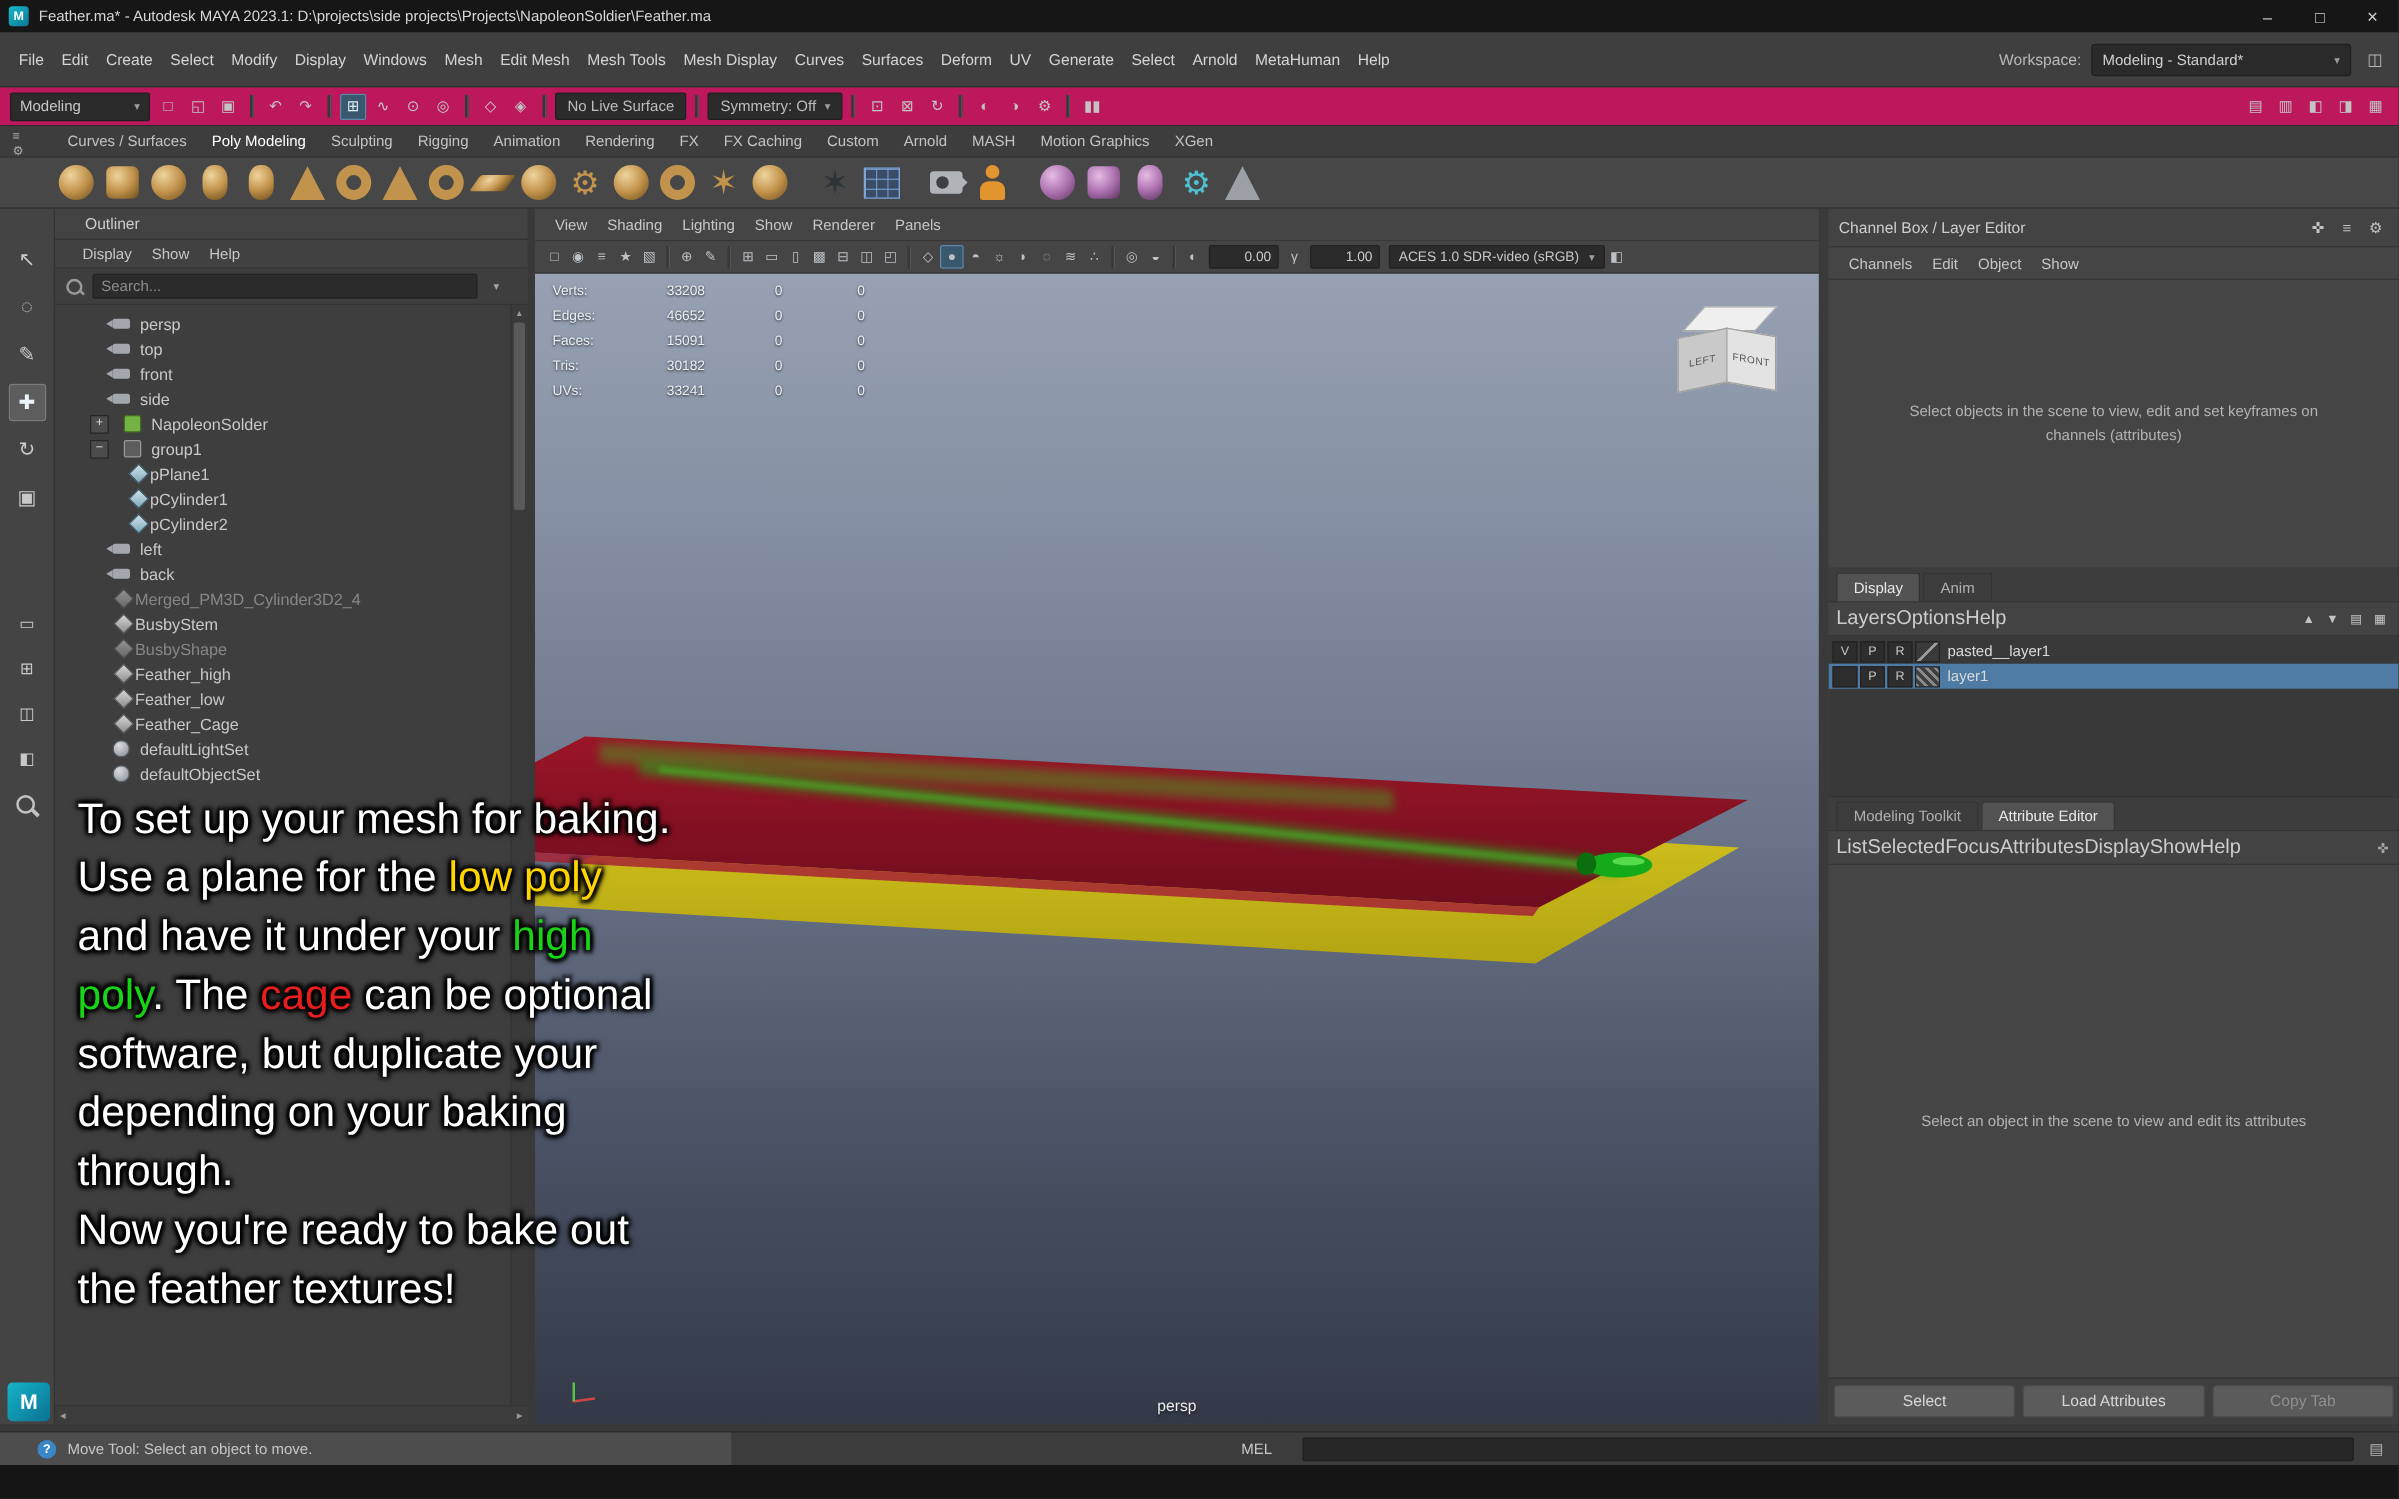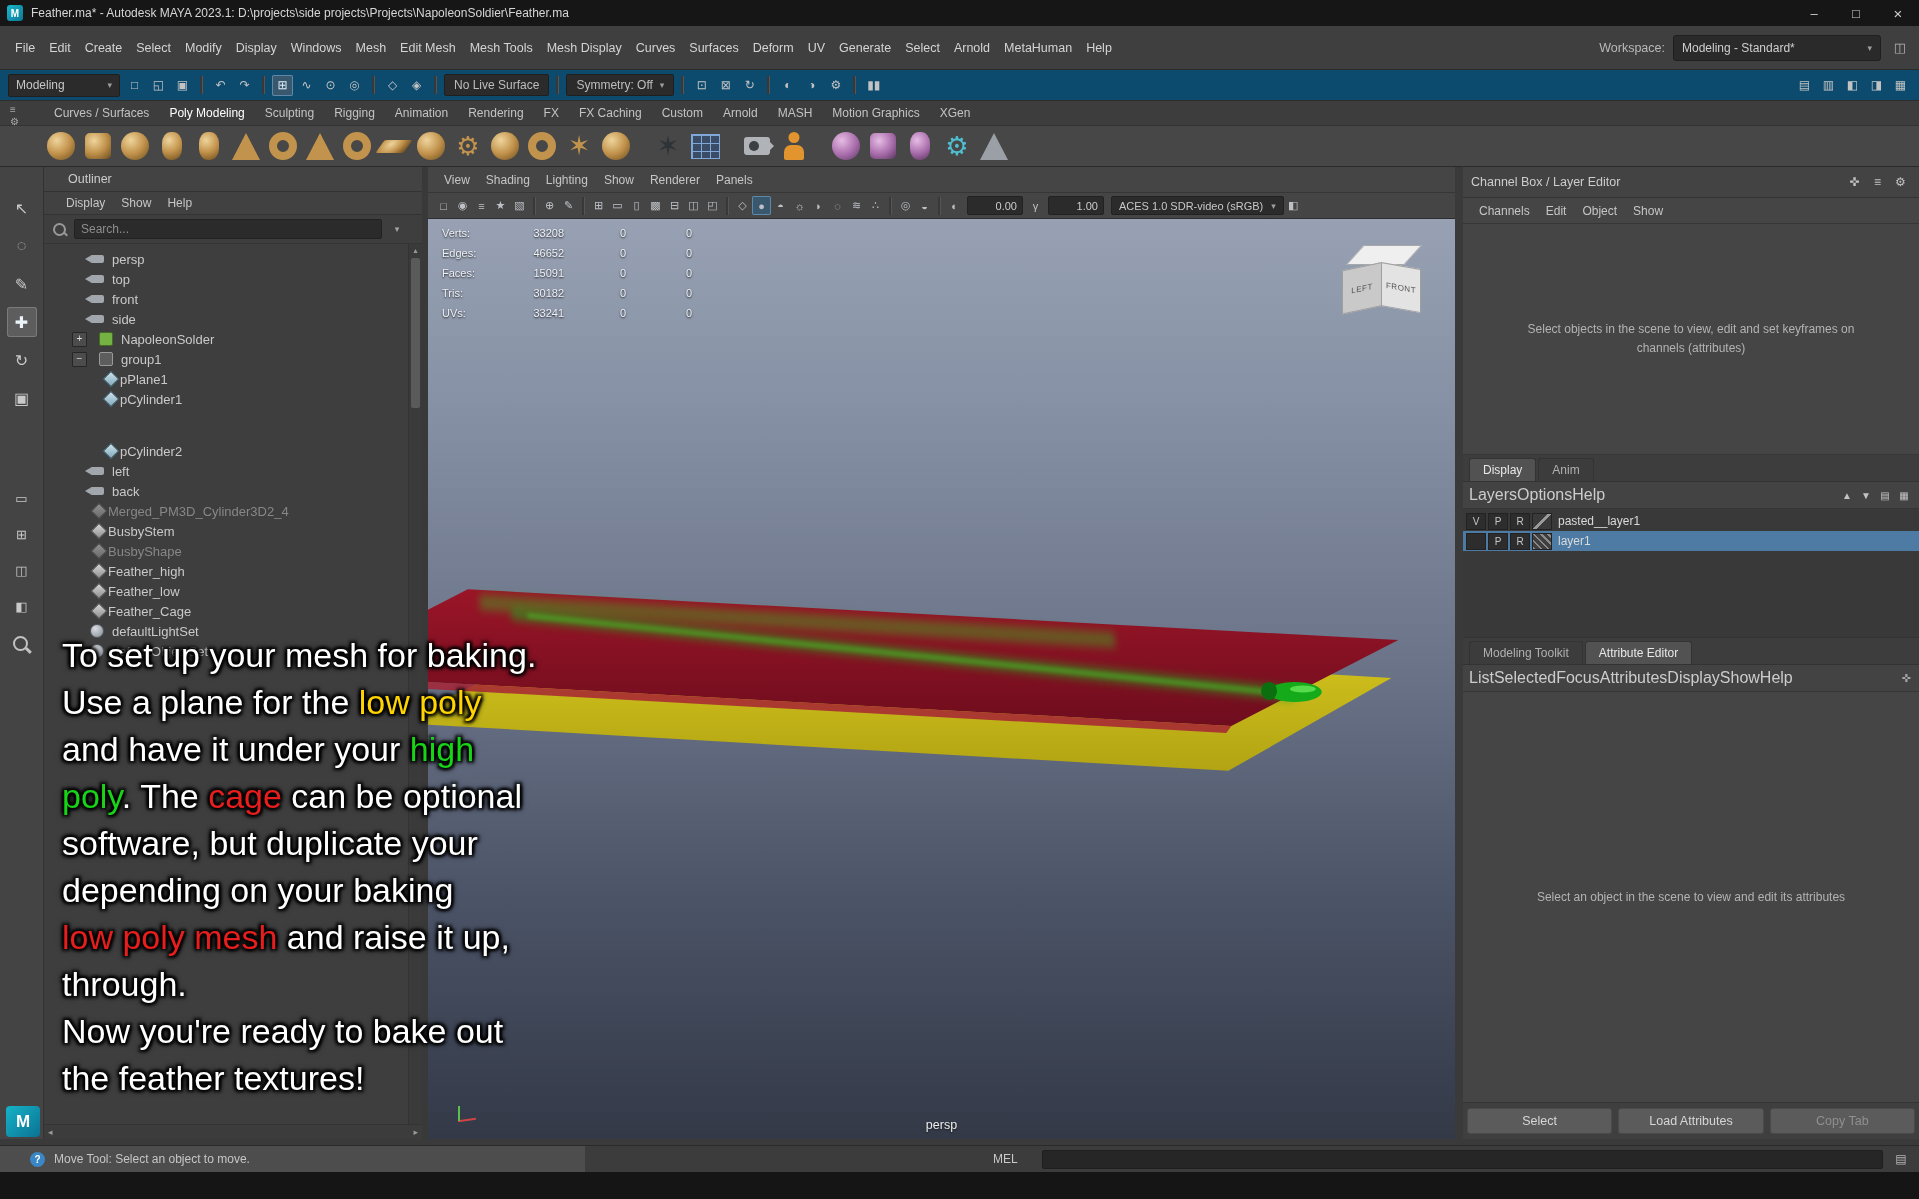--- a/index.html
+++ b/index.html
@@ -14,21 +14,21 @@
   
   .menu-bar{height:44px;background:#3f3f3f;border-bottom:1px solid #2b2b2b;display:flex;align-items:center;padding:0 8px;box-sizing:border-box;}
   .menu-items{display:flex;align-items:center;}
   .menu-items .mi{padding:4px 7px;font-size:12.5px;color:#d4d4d4;white-space:nowrap;}
   .ws-wrap{margin-left:auto;display:flex;align-items:center;gap:8px;}
   .ws-label{font-size:12.5px;color:#b9b9b9;}
   .ws-select{width:190px;height:24px;background:#2a2a2a;border:1px solid #1f1f1f;border-radius:3px;display:flex;align-items:center;justify-content:space-between;padding:0 8px;font-size:12px;color:#cfcfcf;}
   .ws-gear{width:22px;height:22px;display:flex;align-items:center;justify-content:center;color:#b5b5b5;font-size:13px;}
   .arr{color:#9d9d9d;font-size:9px;}
   
-  .status-line{height:31px;background:#0c4a6e;border-bottom:1px solid #2d2d2d;display:flex;align-items:center;padding:0 8px;gap:4px;box-sizing:border-box;}
+  .status-line{height:31px;background:#be185d;border-bottom:1px solid #2d2d2d;display:flex;align-items:center;padding:0 8px;gap:4px;box-sizing:border-box;}
   .menuset-select{width:96px;height:21px;background:#2b2b2b;border:1px solid #1f1f1f;border-radius:2px;display:flex;align-items:center;justify-content:space-between;padding:0 7px;font-size:12px;color:#c7c7c7;}
   .sl-elements,.sl-right{display:flex;align-items:center;gap:3px;}
   .sl-right{margin-left:auto;}
   .sl-icon{width:21px;height:21px;display:flex;align-items:center;justify-content:center;color:#c3c3c3;font-size:12px;border-radius:2px;}
   .sl-icon.on{background:#39586e;box-shadow:inset 0 0 0 1px #5d88a8;color:#dceaf5;}
   .sl-div{width:2px;height:18px;background:#383838;border-right:1px solid #555;margin:0 4px;}
   .sl-field{height:20px;background:#2b2b2b;border:1px solid #1f1f1f;border-radius:2px;display:flex;align-items:center;gap:7px;padding:0 9px;font-size:12px;color:#bdbdbd;white-space:nowrap;}
   
   .shelf-tabs{height:25px;background:#3d3d3d;display:flex;align-items:flex-end;padding-left:44px;position:relative;border-bottom:1px solid #333;box-sizing:border-box;}
   .shelf-tab{padding:4px 10px 5px;font-size:12px;color:#c3c3c3;white-space:nowrap;}
@@ -428,21 +428,21 @@
               <span class="tname">group1</span>
             </div>
             <div class="trow" style="padding-left: 58px;">
               <span class="tic ic-mesh"></span>
               <span class="tname">pPlane1</span>
             </div>
             <div class="trow" style="padding-left: 58px;">
               <span class="tic ic-mesh"></span>
               <span class="tname">pCylinder1</span>
             </div>
-            <div class="trow" style="padding-left: 58px; margin-top: 32px;">
+            <div class="trow" style="padding-left: 58px;">
               <span class="tic ic-mesh"></span>
               <span class="tname">pCylinder2</span>
             </div>
             <div class="trow" style="padding-left: 46px;">
               <span class="tic ic-cam"></span>
               <span class="tname">left</span>
             </div>
             <div class="trow" style="padding-left: 46px;">
               <span class="tic ic-cam"></span>
               <span class="tname">back</span>
@@ -705,18 +705,17 @@
 
   <div class="maya-logo">M</div>
 
   <div class="overlay" id="overlay">
       <div class="ov-line"><span class="seg" style="color: rgb(255, 255, 255);">To set up your mesh for baking.</span></div>
       <div class="ov-line"><span class="seg" style="color: rgb(255, 255, 255);">Use a plane for the </span><span class="seg" style="color: rgb(255, 212, 0);">low poly</span></div>
       <div class="ov-line"><span class="seg" style="color: rgb(255, 255, 255);">and have it under your </span><span class="seg" style="color: rgb(23, 212, 23);">high</span></div>
       <div class="ov-line"><span class="seg" style="color: rgb(23, 212, 23);">poly</span><span class="seg" style="color: rgb(255, 255, 255);">. The </span><span class="seg" style="color: rgb(232, 30, 30);">cage</span><span class="seg" style="color: rgb(255, 255, 255);"> can be optional</span></div>
       <div class="ov-line"><span class="seg" style="color: rgb(255, 255, 255);">software, but duplicate your</span></div>
       <div class="ov-line"><span class="seg" style="color: rgb(255, 255, 255);">depending on your baking</span></div>
-      <div class="ov-line"><span class="seg" style="color: rgb(232, 30, 30);">low poly mesh</span><span class="seg" style="color: rgb(255, 255, 255);"> and raise it up,</span></div>
       <div class="ov-line"><span class="seg" style="color: rgb(255, 255, 255);">through.</span></div>
       <div class="ov-line"><span class="seg" style="color: rgb(255, 255, 255);">Now you're ready to bake out</span></div>
       <div class="ov-line"><span class="seg" style="color: rgb(255, 255, 255);">the feather textures!</span></div>
     </div>
 </div>
 
 </body></html>

